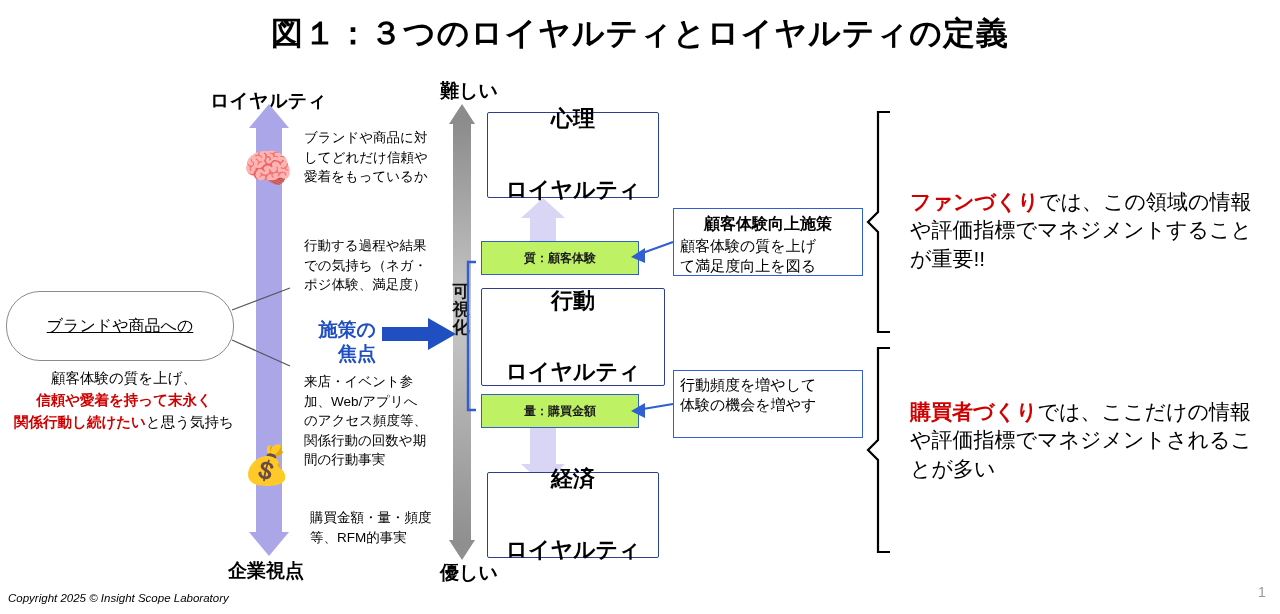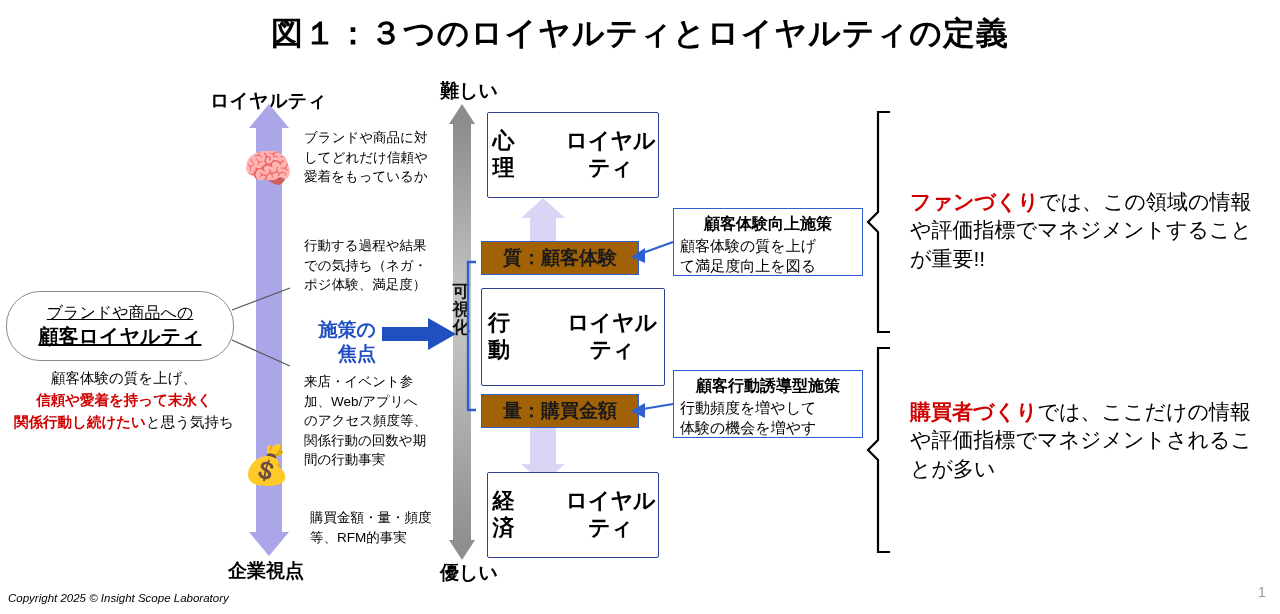--- a/index.html
+++ b/index.html
@@ -46,28 +46,28 @@
     border-bottom:24px solid #aaa6e8;
   }
   #purple-arrow .head-dn{
     position:absolute;left:0;bottom:0;width:0;height:0;
     border-left:20px solid transparent;border-right:20px solid transparent;
     border-top:24px solid #aaa6e8;
   }
   
   .loy-box{
     border:1.6px solid #2f3f8f;background:#fff;border-radius:2px;
-    display:flex;flex-direction:row;align-items:center;justify-content:center;
+    display:flex;flex-direction:column;align-items:center;justify-content:center;
     font-size:22px;font-weight:bold;line-height:1.22;text-align:center;gap:44px;
   }
   
   .blue-box{
-    border:1.8px solid #2f5fd0;background:#a16207;
+    border:1.8px solid #2f5fd0;background:#bef264;
     display:flex;align-items:center;justify-content:center;
-    font-size:19px;font-weight:bold;color:#1a1a1a;
+    font-size:12px;font-weight:bold;color:#1a1a1a;
   }
   
   .callout{
     border:1.8px solid #2f5fd0;background:#fff;
     font-size:15px;line-height:1.32;padding:4px 6px 5px 6px;box-sizing:border-box;
   }
   .callout .hd{font-weight:bold;text-align:center;font-size:16px;display:block;margin-bottom:2px;}
   
   #def-box{
     left:6px;top:291px;width:226px;height:68px;
@@ -154,28 +154,26 @@
 
 <div class="abs" id="kashika">可<br>視<br>化</div>
 
 <div class="abs callout" style="left:673px;top:208px;width:190px;height:68px;">
   <span class="hd">顧客体験向上施策</span>
   <span>顧客体験の質を上げ</span><br>
   <span>て満足度向上を図る</span>
 </div>
 
 <div class="abs callout" style="left:673px;top:370px;width:190px;height:68px;">
-  <span class="hd">顧客行動誘導型施策</span>
   <span>行動頻度を増やして</span><br>
   <span>体験の機会を増やす</span>
 </div>
 
 <div class="abs" id="def-box">
   <span>ブランドや商品への</span>
-  <span class="b">顧客ロイヤルティ</span>
 </div>
 
 <div class="abs" style="left:10px;top:368px;width:228px;text-align:center;font-size:14.5px;line-height:1.5;">
   <span>顧客体験の質を上げ、</span><br>
   <span class="red">信頼や愛着を持って末永く</span><br>
   <span class="red">関係行動し続けたい</span><span>と思う気持ち</span>
 </div>
 
 <div class="abs note" style="left:304px;top:128px;width:126px;">ブランドや商品に対してどれだけ信頼や愛着をもっているか</div>
 <div class="abs note" style="left:304px;top:236px;width:130px;">行動する過程や結果での気持ち（ネガ・ポジ体験、満足度）</div>

